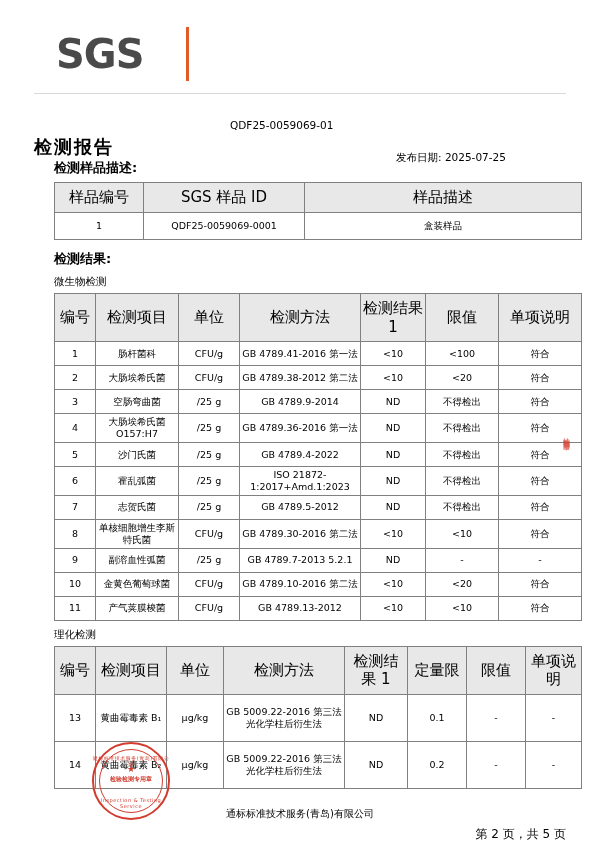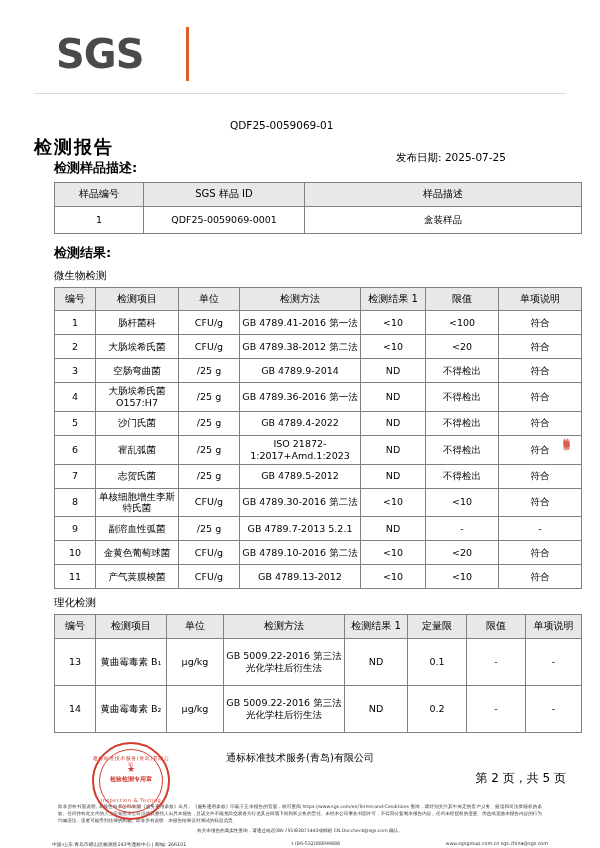--- a/index.html
+++ b/index.html
@@ -106,21 +106,21 @@
     border: 1px solid #808080;
     text-align: center;
     vertical-align: middle;
     padding: 2px 2px;
     line-height: 1.25;
   }
   thead th {
     background: #e8e8e8;
     font-weight: normal;
     padding: 5px 2px;
-    font-size: 10px;
+    font-size: 15px;
     margin-left: 20px;
   }
   .sample-table td { height: 22px; }
   .result-table td { height: 19px; }
 
   
   .footer-company {
     text-align: center;
     font-size: 10px;
     margin-top: 18px;

